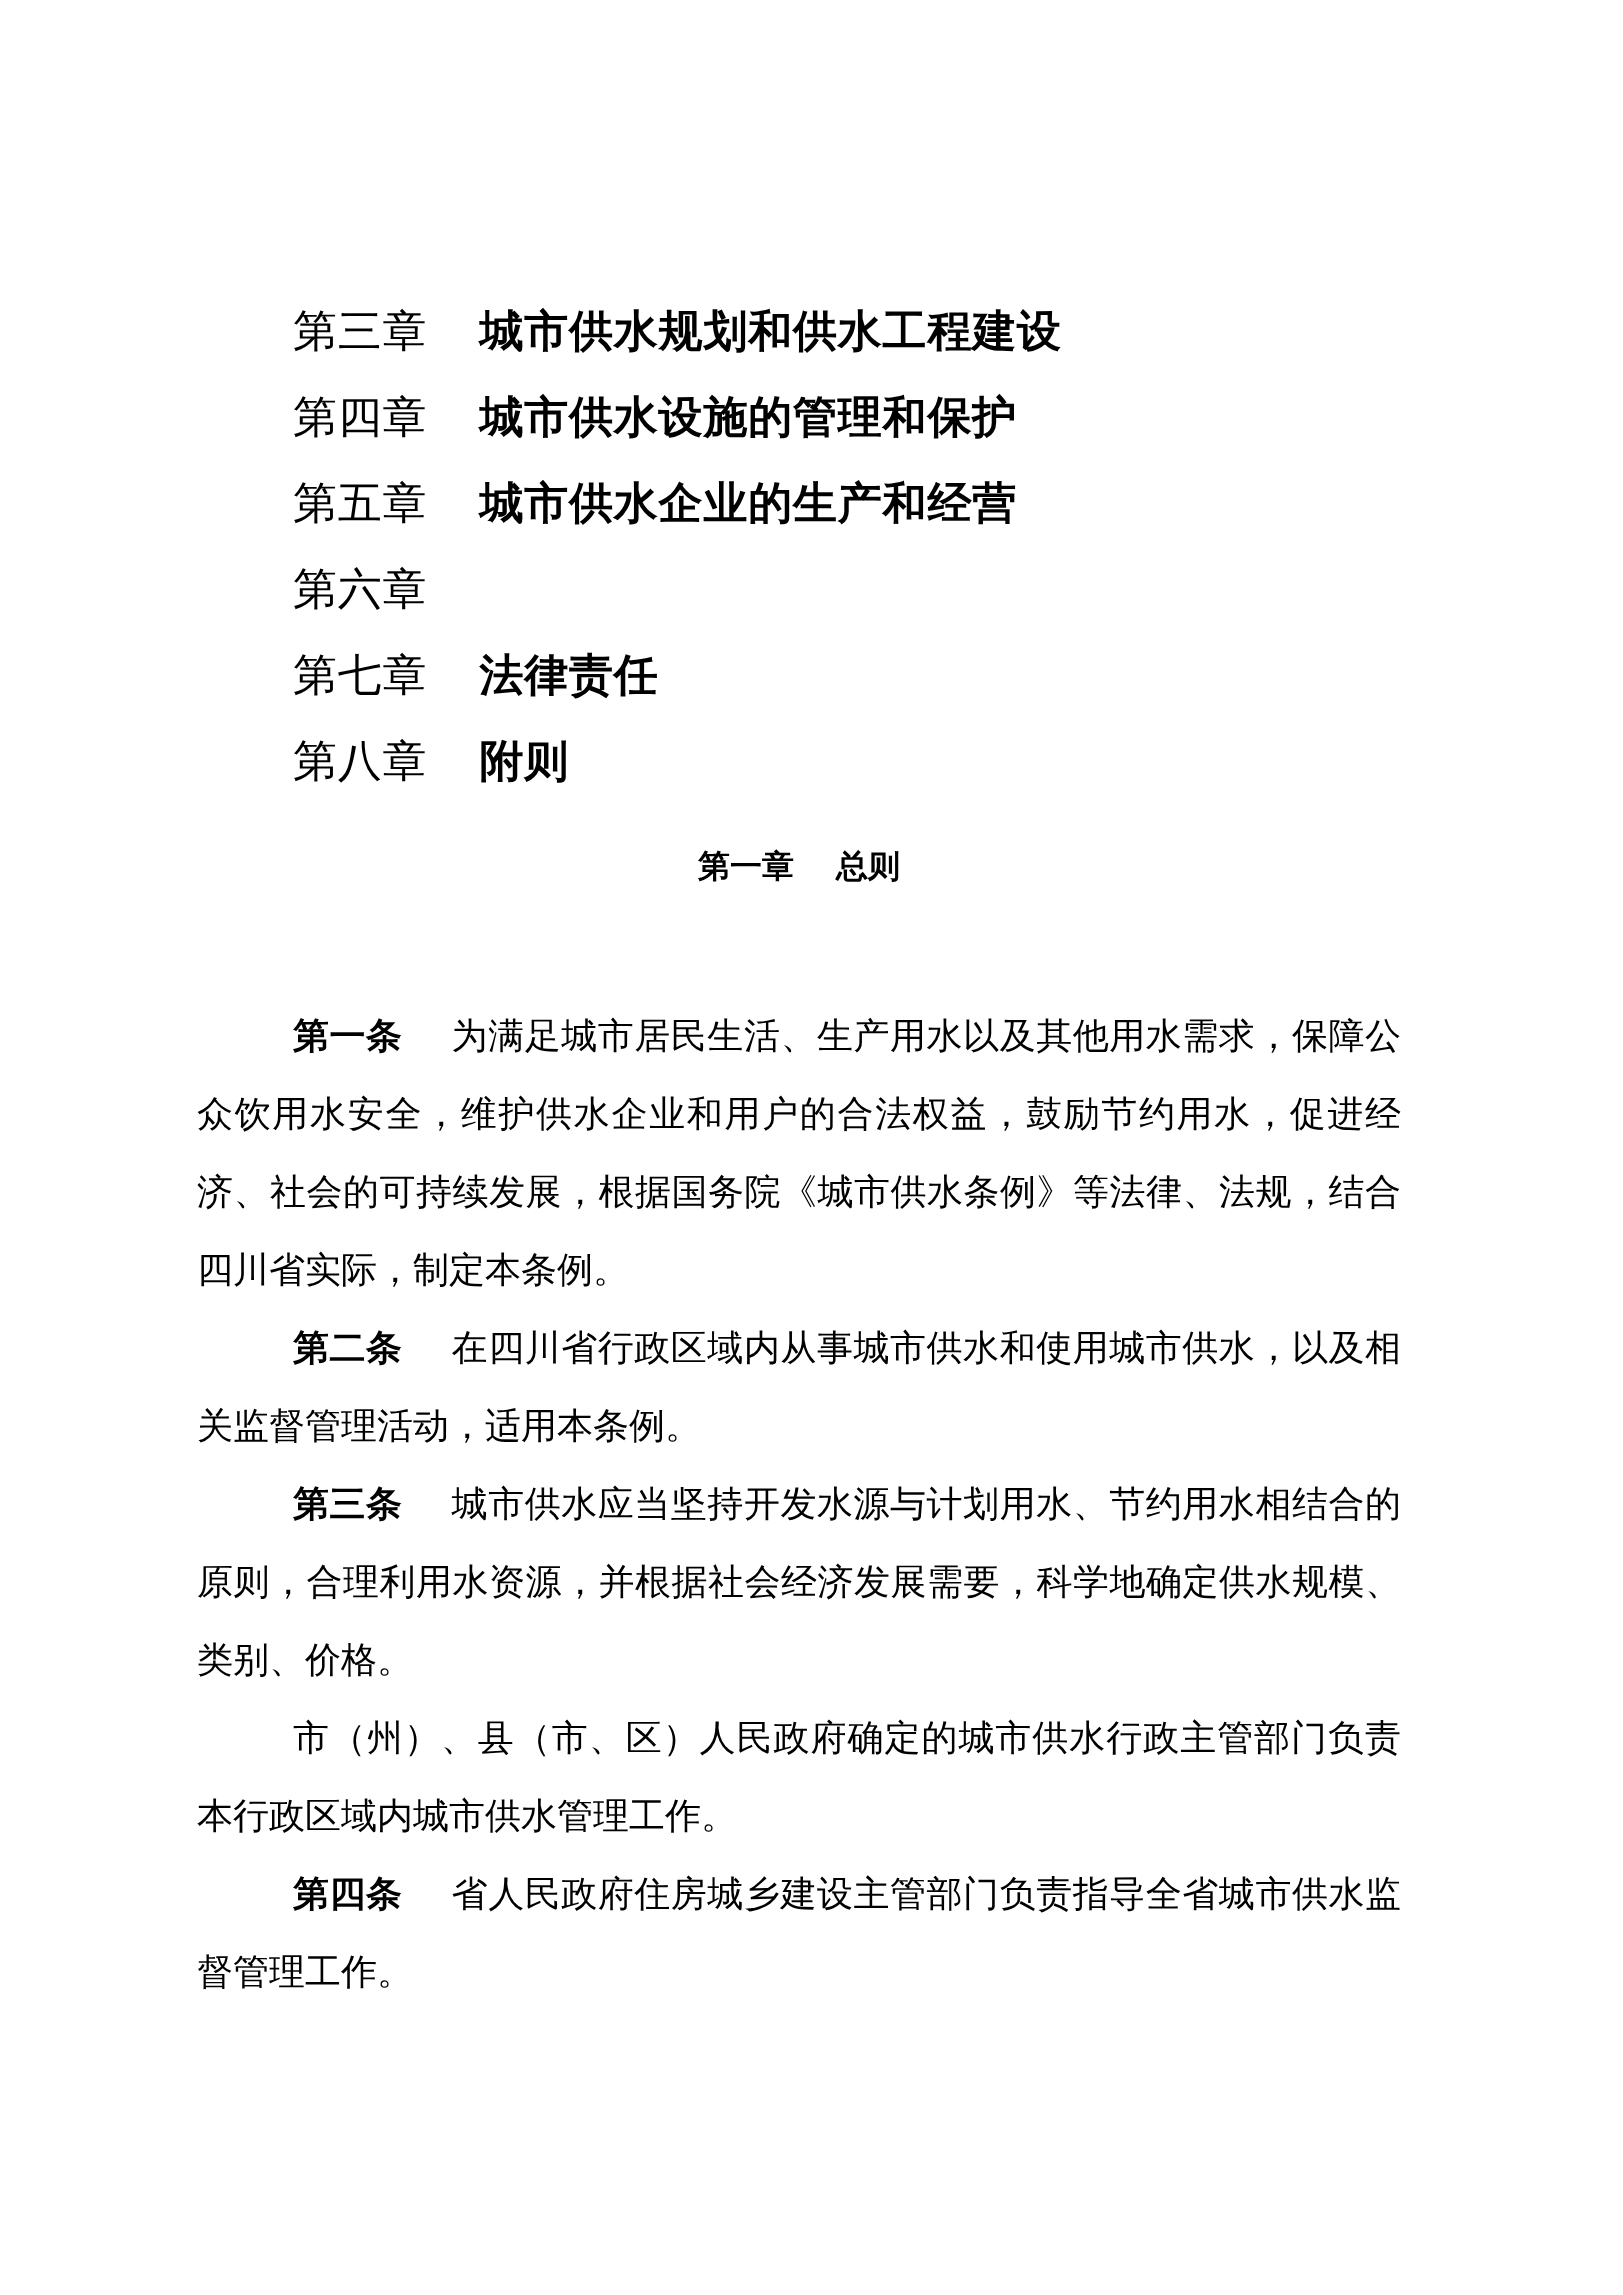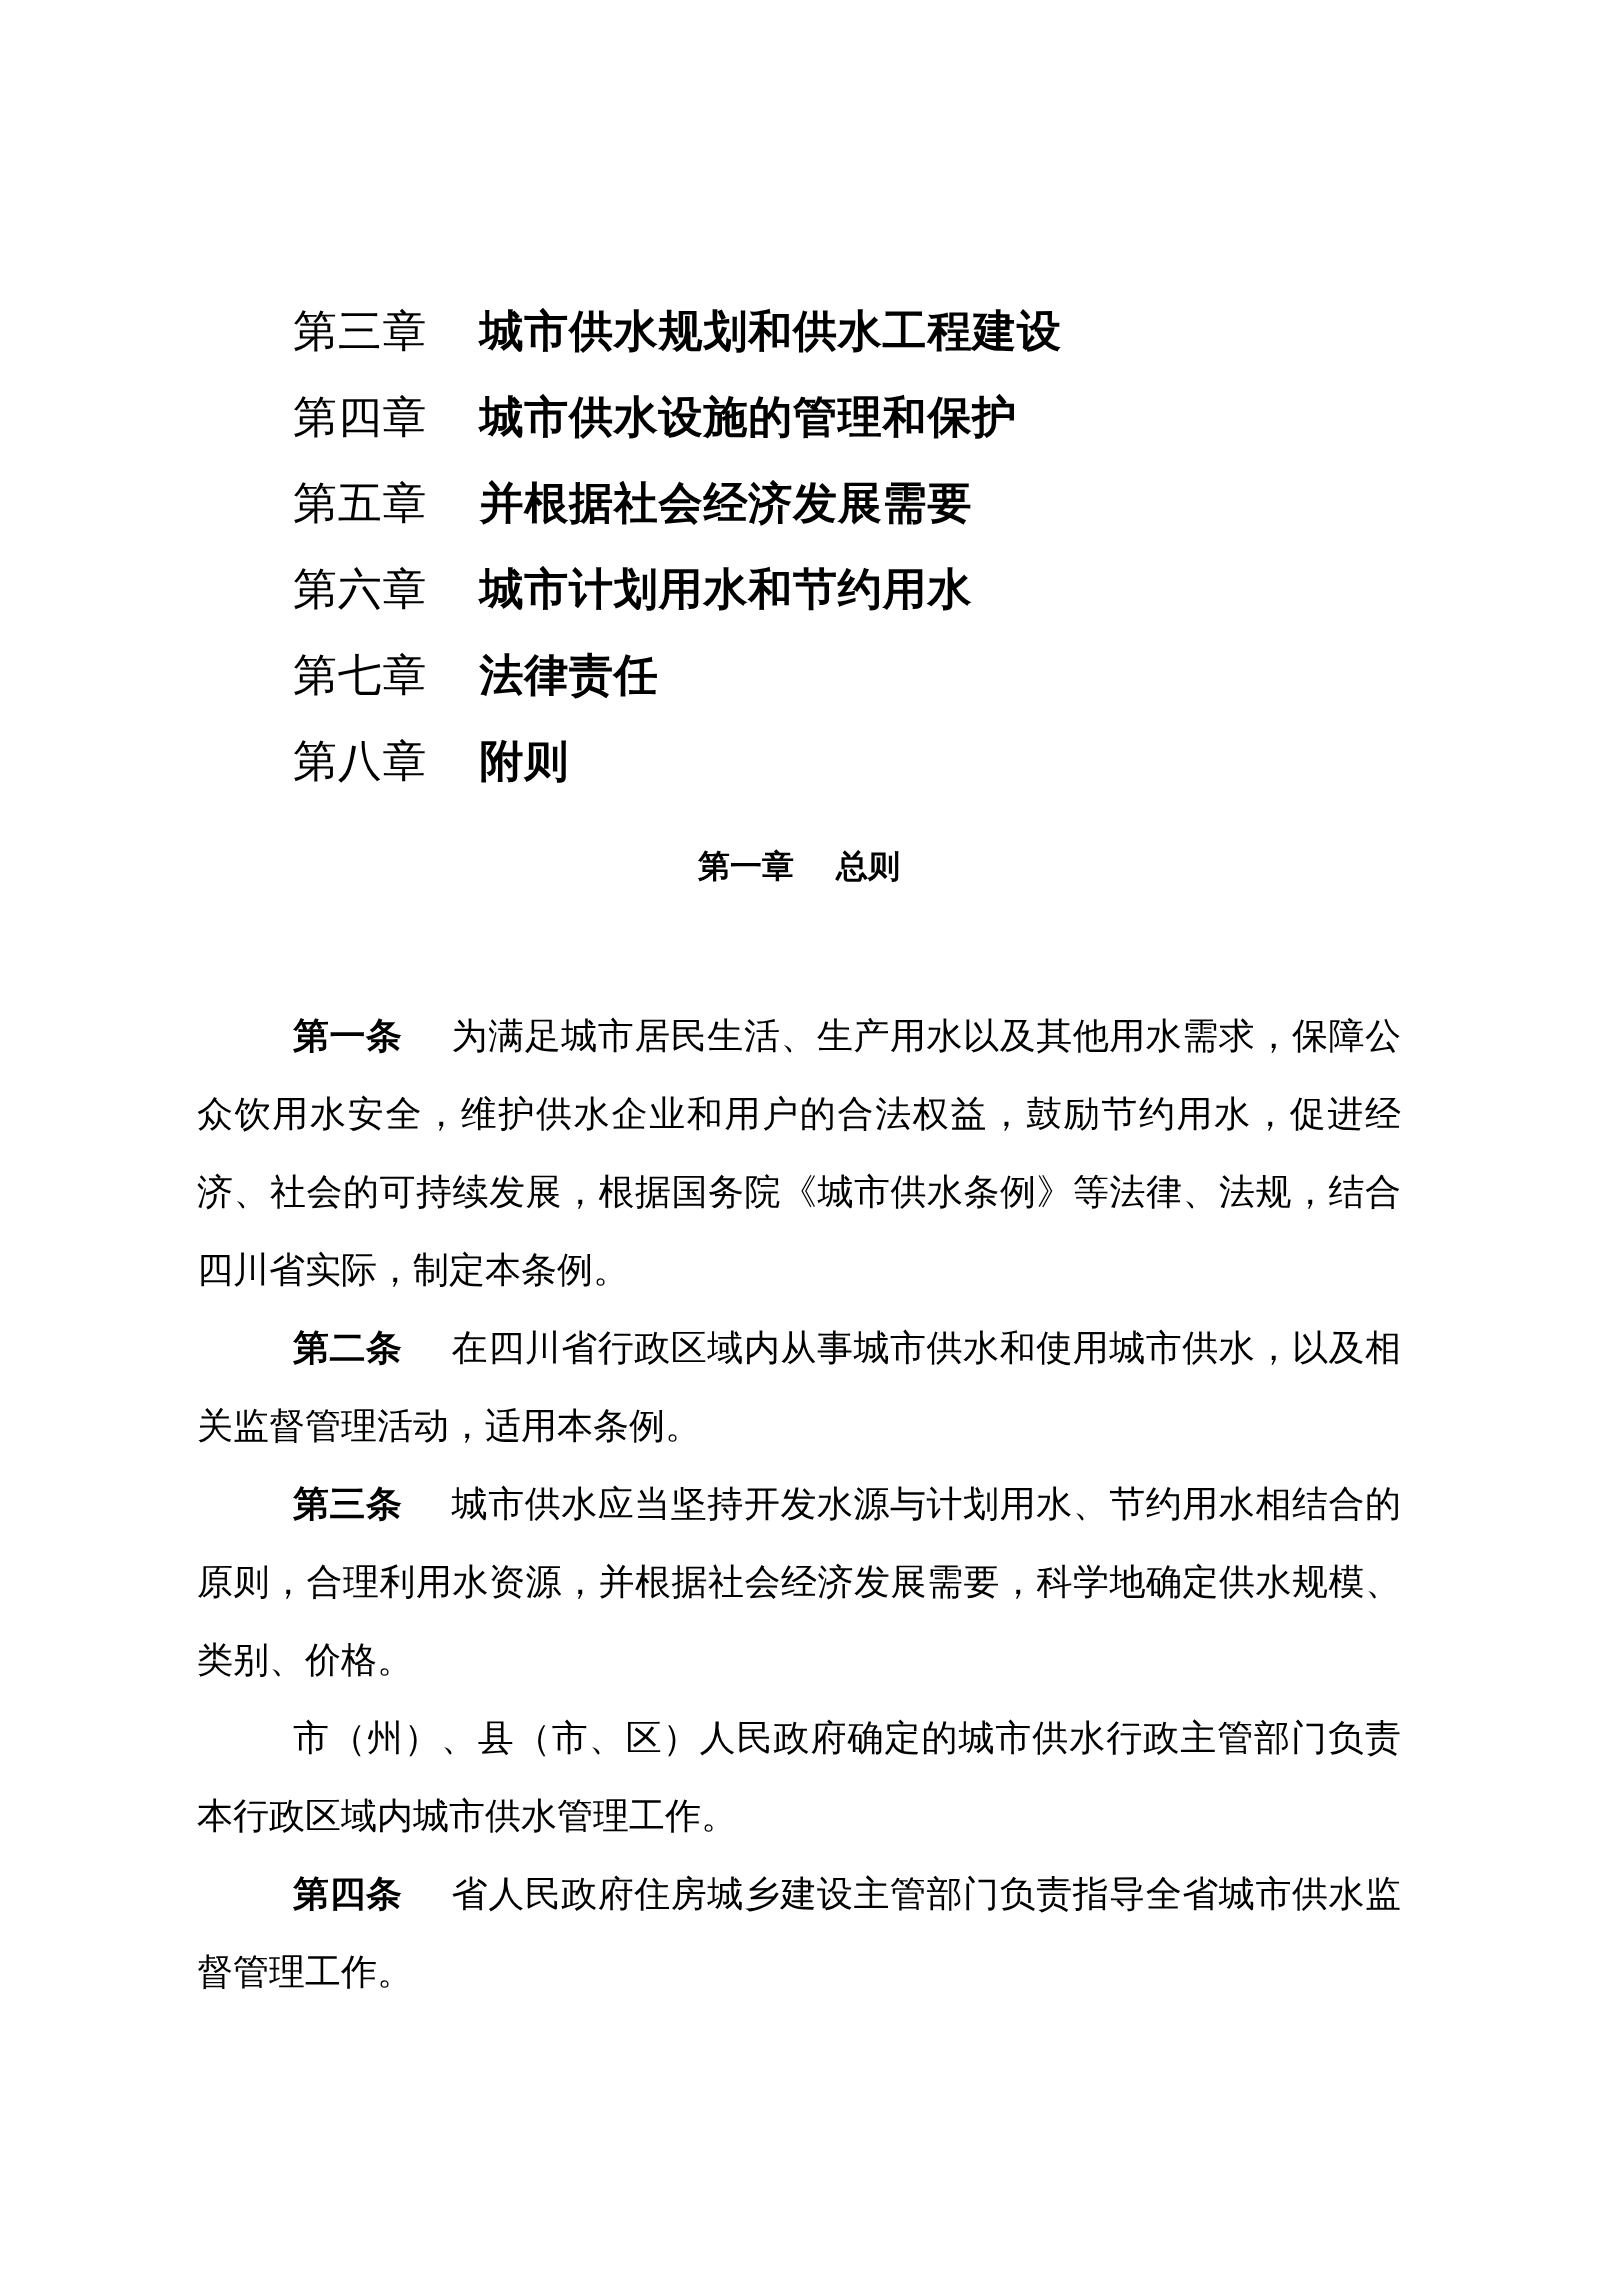--- a/index.html
+++ b/index.html
@@ -84,25 +84,24 @@
       <div class="toc-row">
         <span class="toc-num">第三章</span>
         <span class="toc-title">城市供水规划和供水工程建设</span>
       </div>
       <div class="toc-row">
         <span class="toc-num">第四章</span>
         <span class="toc-title">城市供水设施的管理和保护</span>
       </div>
       <div class="toc-row">
         <span class="toc-num">第五章</span>
-        <span class="toc-title">并根据社会经济发展需要</span>
+        <span class="toc-title">城市供水企业的生产和经营</span>
       </div>
       <div class="toc-row">
         <span class="toc-num">第六章</span>
-        <span class="toc-title">城市计划用水和节约用水</span>
       </div>
       <div class="toc-row">
         <span class="toc-num">第七章</span>
         <span class="toc-title">法律责任</span>
       </div>
       <div class="toc-row">
         <span class="toc-num">第八章</span>
         <span class="toc-title">附则</span>
       </div>
     </div>

